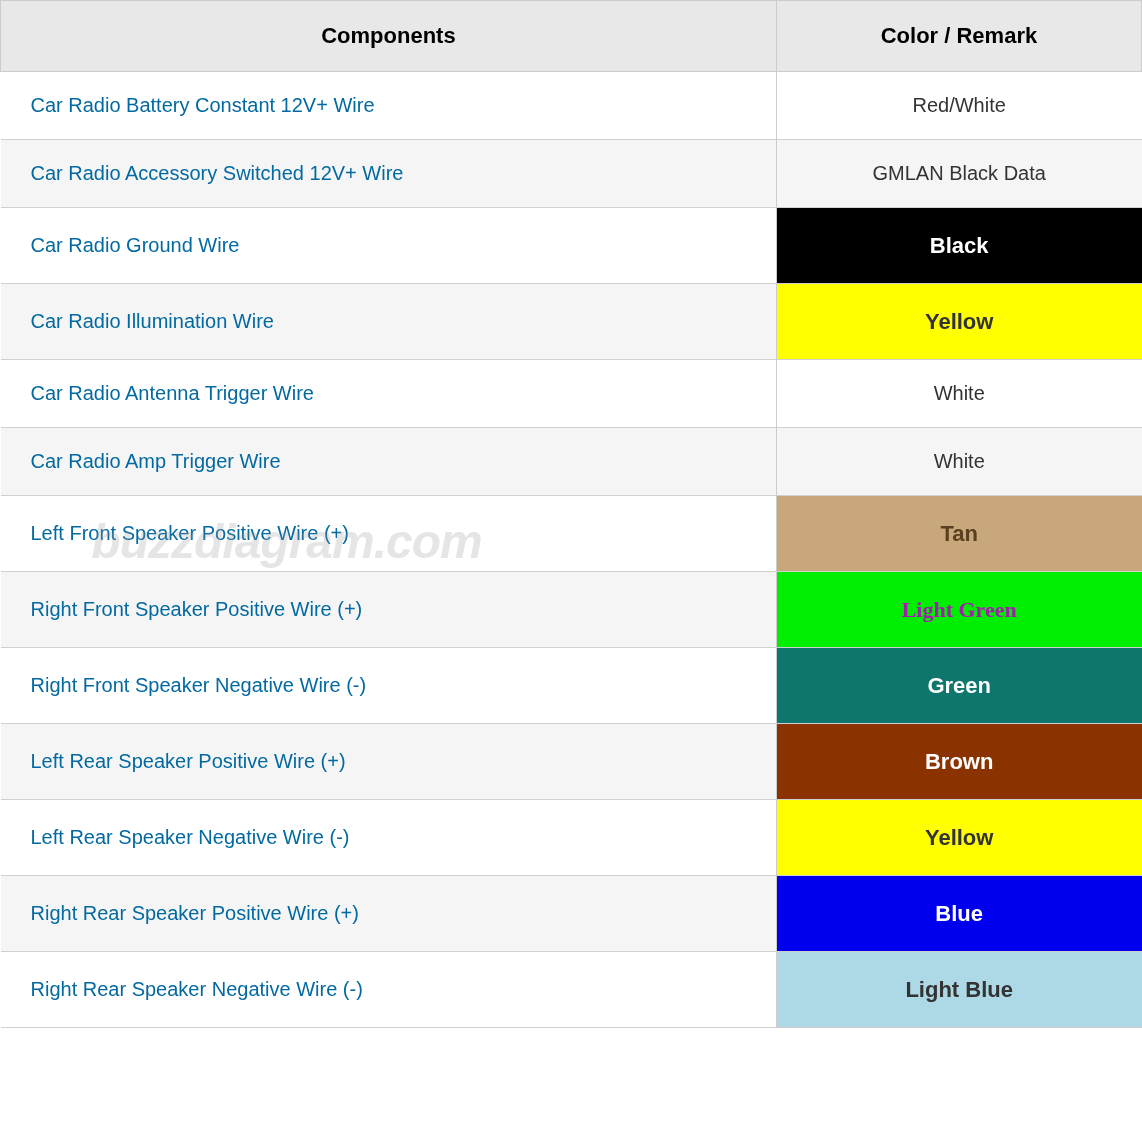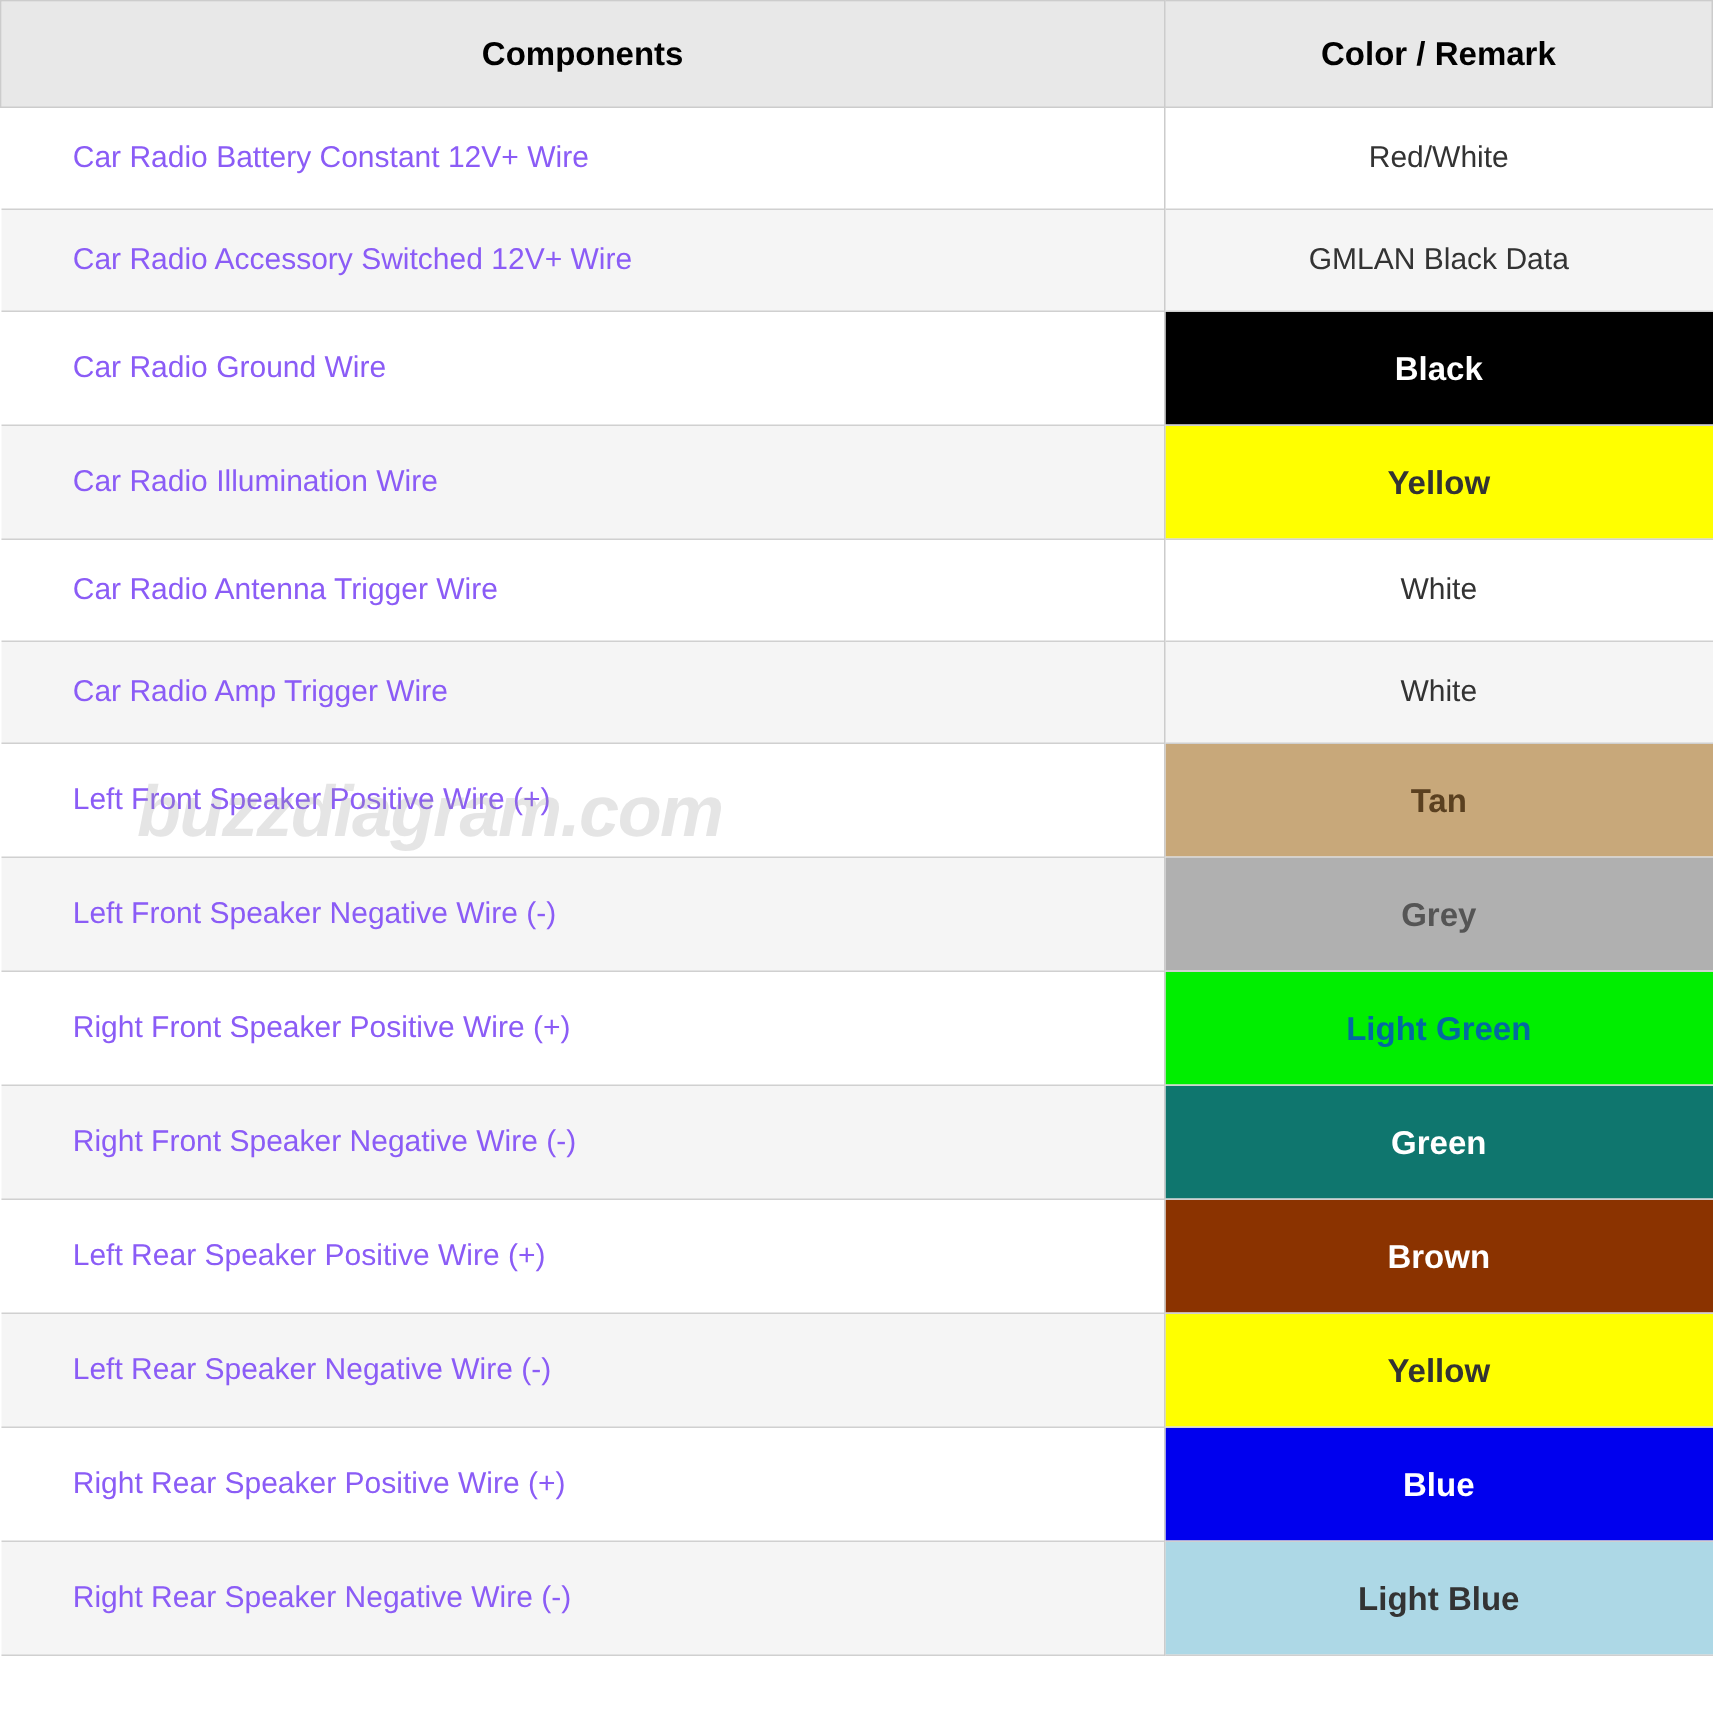--- a/index.html
+++ b/index.html
@@ -29,23 +29,23 @@
     tbody tr {
       border-bottom: 1px solid #d0d0d0;
     }
     tbody tr:nth-child(odd) {
       background: #fff;
     }
     tbody tr:nth-child(even) {
       background: #f5f5f5;
     }
     .component-cell {
-      padding: 22px 48px;
+      padding: 22px 30px;
       font-size: 20px;
-      color: #8b5cf6;
+      color: #0369a1;
       width: 68%;
       border-right: 1px solid #ccc;
       vertical-align: middle;
     }
     .color-cell {
       width: 32%;
       text-align: center;
       vertical-align: middle;
       font-size: 20px;
       color: #333;
@@ -128,29 +128,23 @@
             <span class="color-text" style="color: rgb(51, 51, 51);">White</span>
           </td>
         </tr>
         <tr>
           <td class="component-cell">Left Front Speaker Positive Wire (+)</td>
           <td class="color-cell">
             <div class="color-block" style="background-color: rgb(200, 168, 122); color: rgb(90, 64, 32);">Tan</div>
           </td>
         </tr>
         <tr>
-          <td class="component-cell">Left Front Speaker Negative Wire (-)</td>
-          <td class="color-cell">
-            <div class="color-block" style="background-color: rgb(176, 176, 176); color: rgb(85, 85, 85);">Grey</div>
-          </td>
-        </tr>
-        <tr>
           <td class="component-cell">Right Front Speaker Positive Wire (+)</td>
           <td class="color-cell">
-            <div class="color-block" style="background-color: rgb(0, 238, 0); color: #0369a1;">Light Green</div>
+            <div class="color-block" style="background-color: rgb(0, 238, 0); color: #a21caf; font-family: Liberation Serif, serif;">Light Green</div>
           </td>
         </tr>
         <tr>
           <td class="component-cell">Right Front Speaker Negative Wire (-)</td>
           <td class="color-cell">
             <div class="color-block" style="background-color: #0f766e; color: rgb(255, 255, 255);">Green</div>
           </td>
         </tr>
         <tr>
           <td class="component-cell">Left Rear Speaker Positive Wire (+)</td>

